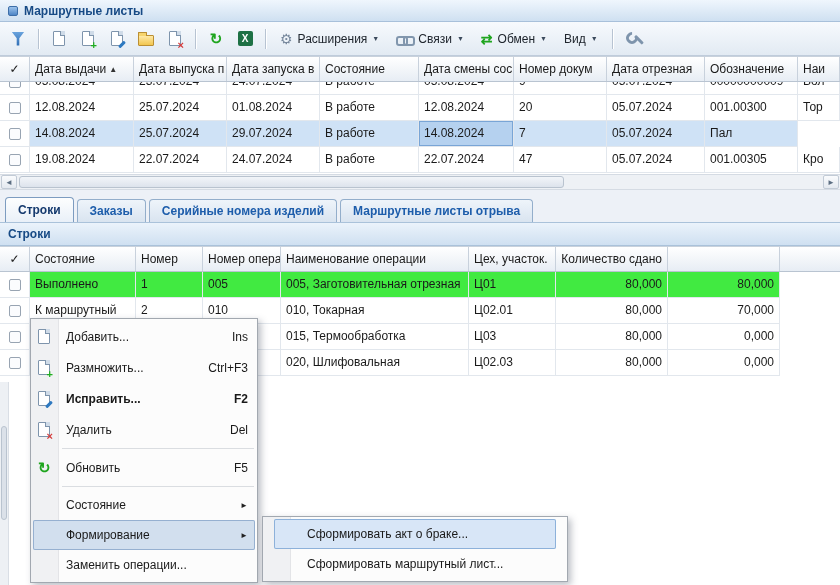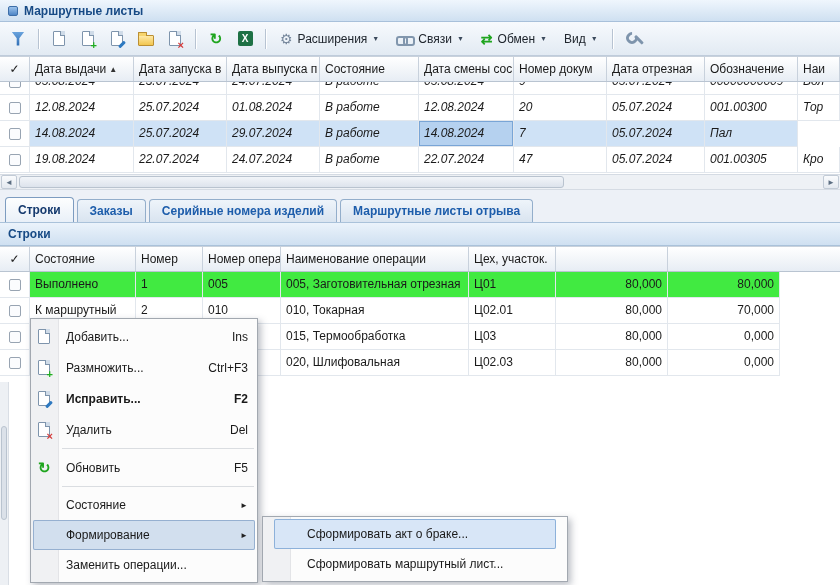--- a/index.html
+++ b/index.html
@@ -59,21 +59,21 @@
   .ug-head { top:56px; grid-template-columns:30px 104px 93px 93px 99px 95px 93px 98px 93px 42px; }
   .lg-head { top:246px; grid-template-columns:30px 106px 67px 78px 188px 87px 112px 112px 60px; }
   .hcell { border-right:1px solid #c8d1dc; padding:0 5px; display:flex; align-items:center;
     overflow:hidden; white-space:nowrap; }
   .hcell.center { justify-content:center; }
   .hcell.right { justify-content:flex-end; }
   .sort-ic { font-size:8px; margin-left:3px; color:#333; }
   .ug-body { position:absolute; left:0; top:82px; width:840px; height:92px; overflow:hidden; background:#fff; }
   .ug-body .rows { margin-top:-13px; }
   .grid-row { display:grid; height:26px; background:#fff; }
-  .ug-body .grid-row { grid-template-columns:30px 104px 93px 93px 99px 95px 93px 98px 93px 42px;font-style:italic; }
+  .ug-body .grid-row { grid-template-columns:30px 104px 93px 93px 99px 95px 93px 98px 93px 42px; }
   .lg-body { position:absolute; left:0; top:272px; width:840px; height:313px; background:#fff; overflow:hidden; }
   .lg-body .grid-row { grid-template-columns:30px 106px 67px 78px 188px 87px 112px 112px 60px; }
   .rcell { border-right:1px solid #e2e7ed; border-bottom:1px solid #e2e7ed; padding:0 5px;
     line-height:25px; white-space:nowrap; overflow:hidden; }
   .rcell.right { text-align:right; }
   .rcell.filler { border:none; }
   .cb-cell { display:flex; align-items:center; justify-content:center; }
   .cb { width:12px; height:12px; border:1px solid #98a4b2; background:#fbfcfe; border-radius:2px; }
   .grid-row.sel .rcell.data { background:#cfe2f6; }
   .grid-row.green .rcell.data { background:#41ea41; }
@@ -190,24 +190,24 @@
 
 <div class="ug-head">
   <div class="hcell center">
       <span>✓</span>
     </div>
   <div class="hcell">
       <span>Дата выдачи</span>
       <span class="sort-ic">▲</span>
     </div>
   <div class="hcell">
+      <span>Дата выпуска п</span>
+    </div>
+  <div class="hcell">
       <span>Дата запуска в</span>
-    </div>
-  <div class="hcell">
-      <span>Дата выпуска п</span>
     </div>
   <div class="hcell">
       <span>Состояние</span>
     </div>
   <div class="hcell">
       <span>Дата смены сос</span>
     </div>
   <div class="hcell">
       <span>Номер докум</span>
     </div>
@@ -316,20 +316,23 @@
     </div>
   <div class="hcell">
       <span>Номер опера</span>
     </div>
   <div class="hcell">
       <span>Наименование операции</span>
     </div>
   <div class="hcell">
       <span>Цех, участок.</span>
     </div>
+  <div class="hcell right">
+      <span>Количество сдано</span>
+    </div>
   <div class="hcell"></div>
 </div>
 
 <div class="lg-body">
   <div class="grid-row green">
     <div class="rcell cb-cell">
         <span class="cb"></span>
       </div>
     <div class="rcell data">Выполнено</div>
     <div class="rcell data">1</div>

